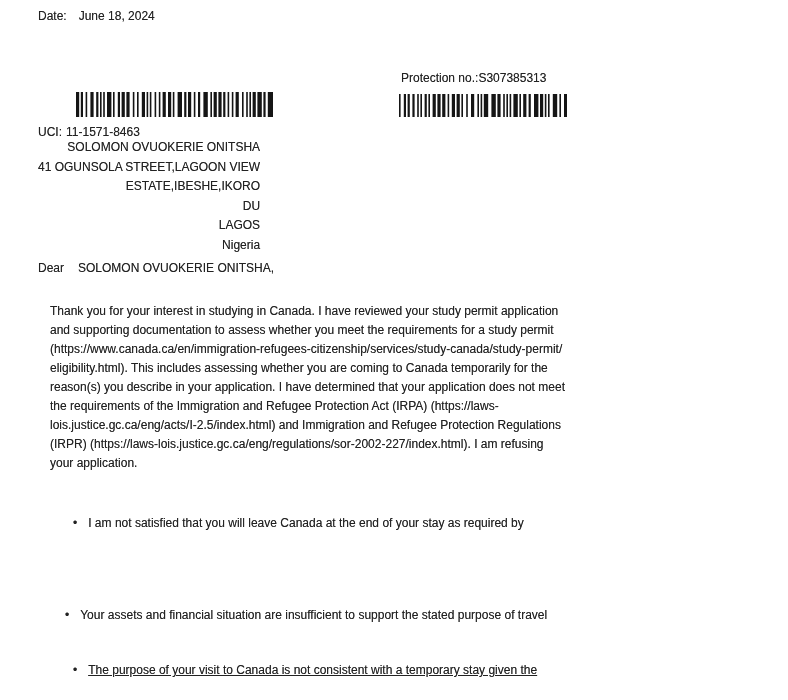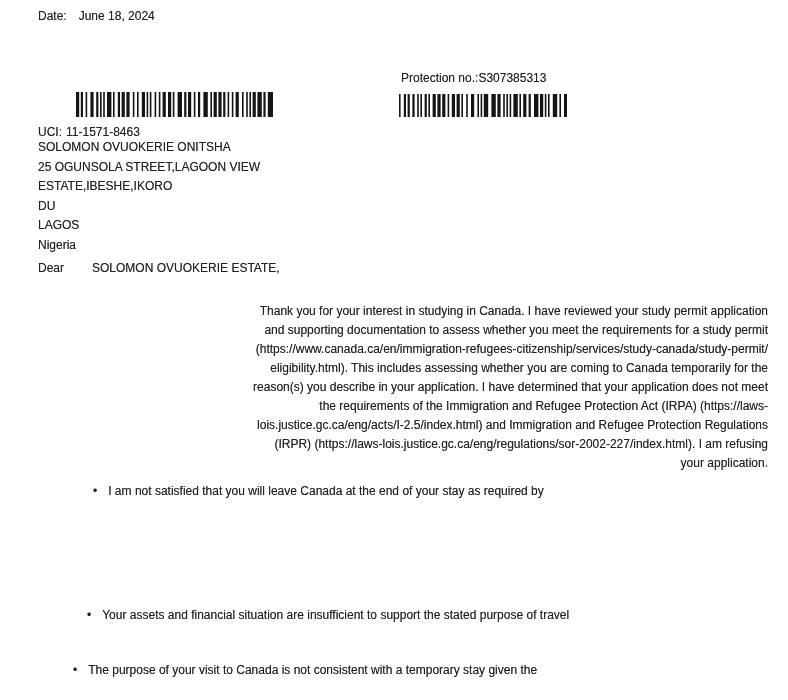--- a/index.html
+++ b/index.html
@@ -16,21 +16,21 @@
     text-shadow: 0 0 0.45px rgba(34,34,34,0.55); 
   }
   .abs { position: absolute; }
   .hdr-line { white-space: nowrap; }
   .label-gap { margin-right: 12px; }
   .label-gap-sm { margin-right: 4px; }
   .barcode { overflow: hidden; }
   .barcode svg { display: block; }
   .lines { white-space: pre-line; line-height: 19px; }
   .addr-lines { line-height: 19.5px; }
-  .salutation .greet { margin-right: 28px; }
+  .salutation .greet { margin-right: 14px; }
   .bullet-block { line-height: 19px; }
   .bullet-first { padding-left: 35px; }
   .bullet-marker { display: inline-block; margin-right: 11px; }
 </style>
 </head>
 <body>
 
 <div class="page">
 
   <div class="abs hdr-line" style="left:38px; top:9px;">
@@ -125,54 +125,54 @@
         <rect x="135.0" y="0" width="4.4" height="23"></rect>
         <rect x="141.0" y="0" width="3.2" height="23"></rect>
         <rect x="145.8" y="0" width="1.6" height="23"></rect>
         <rect x="149.0" y="0" width="1.6" height="23"></rect>
         <rect x="153.8" y="0" width="4.4" height="23"></rect>
         <rect x="160.4" y="0" width="1.6" height="23"></rect>
         <rect x="165" y="0" width="3" height="23"></rect>
       </svg>
     </div>
 
-  <div class="abs" style="left:38px; top:138px;">
+  <div class="abs" style="left:38px; top:138px;text-align:right;">
     <div class="addr-lines">SOLOMON OVUOKERIE ONITSHA</div>
-    <div class="lines addr-lines">25 OGUNSOLA STREET,LAGOON VIEW
+    <div class="lines addr-lines">41 OGUNSOLA STREET,LAGOON VIEW
 ESTATE,IBESHE,IKORO
 DU
 LAGOS
 Nigeria</div>
   </div>
 
   <div class="abs salutation" style="left:38px; top:261px;">
-    <span class="greet">Dear</span><span>SOLOMON OVUOKERIE ESTATE,</span>
+    <span class="greet">Dear</span><span>SOLOMON OVUOKERIE ONITSHA,</span>
   </div>
 
-  <div class="abs lines" style="left:38px; top:302px; width:730px;text-align:right;">Thank you for your interest in studying in Canada. I have reviewed your study permit application
+  <div class="abs lines" style="left:50px; top:302px; width:730px;">Thank you for your interest in studying in Canada. I have reviewed your study permit application
 and supporting documentation to assess whether you meet the requirements for a study permit
 (https://www.canada.ca/en/immigration-refugees-citizenship/services/study-canada/study-permit/
 eligibility.html). This includes assessing whether you are coming to Canada temporarily for the
 reason(s) you describe in your application. I have determined that your application does not meet
 the requirements of the Immigration and Refugee Protection Act (IRPA) (https://laws-
 lois.justice.gc.ca/eng/acts/I-2.5/index.html) and Immigration and Refugee Protection Regulations
 (IRPR) (https://laws-lois.justice.gc.ca/eng/regulations/sor-2002-227/index.html). I am refusing
 your application.</div>
 
-  <div class="abs bullet-block" style="left:38px; top:482px; width:730px;margin-left:20px;">
+  <div class="abs bullet-block" style="left:38px; top:514px; width:730px;">
     <div class="bullet-first">
       <span class="bullet-marker">•</span><span>I am not satisfied that you will leave Canada at the end of your stay as required by</span>
     </div>
   </div>
 
-  <div class="abs bullet-block" style="left:52px; top:606px; width:730px;">
+  <div class="abs bullet-block" style="left:30px; top:606px; width:730px;">
     <div class="bullet-first">
       <span class="bullet-marker">•</span><span>Your assets and financial situation are insufficient to support the stated purpose of travel</span>
     </div>
   </div>
 
-  <div class="abs bullet-block" style="left:38px; top:661px; width:730px;">
+  <div class="abs bullet-block" style="left:38px; top:661px; width:730px;text-decoration:underline;">
     <div class="bullet-first">
       <span class="bullet-marker">•</span><span>The purpose of your visit to Canada is not consistent with a temporary stay given the</span>
     </div>
   </div>
 
 </div>
 
 </body></html>

